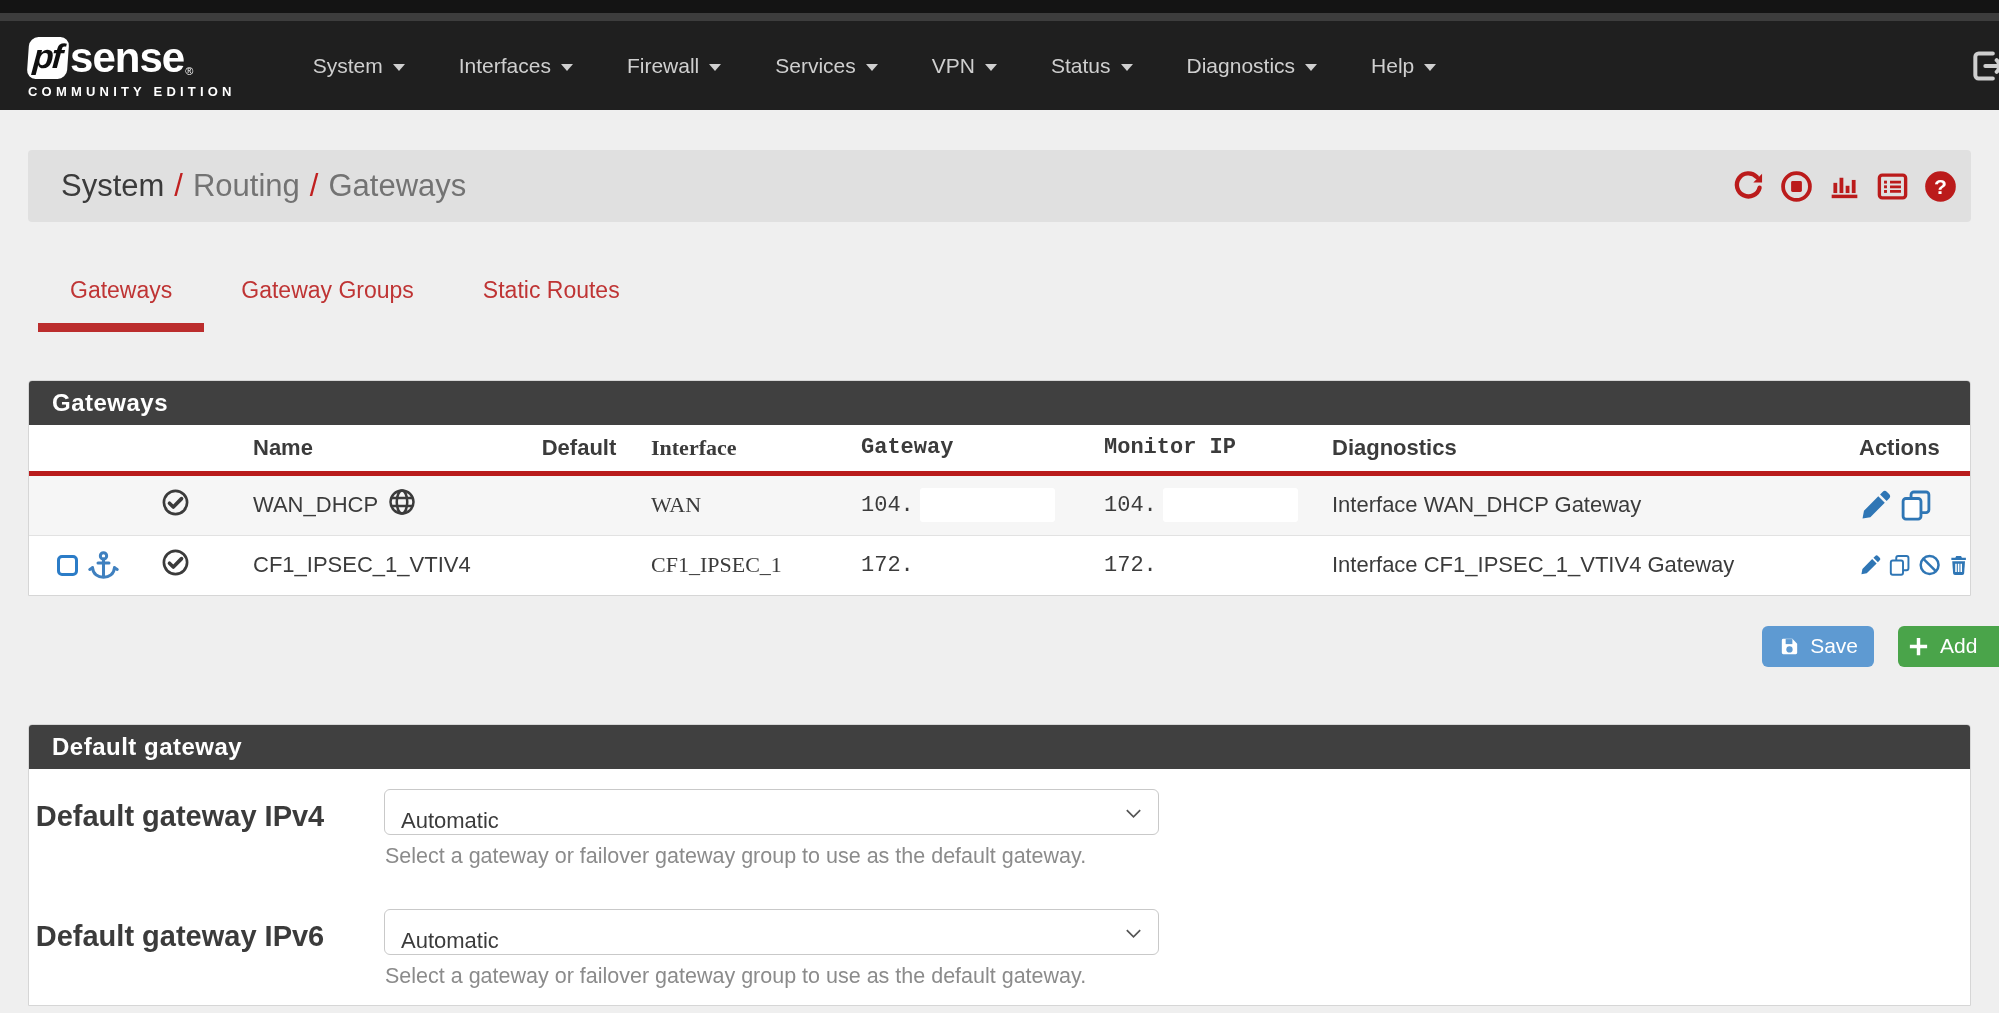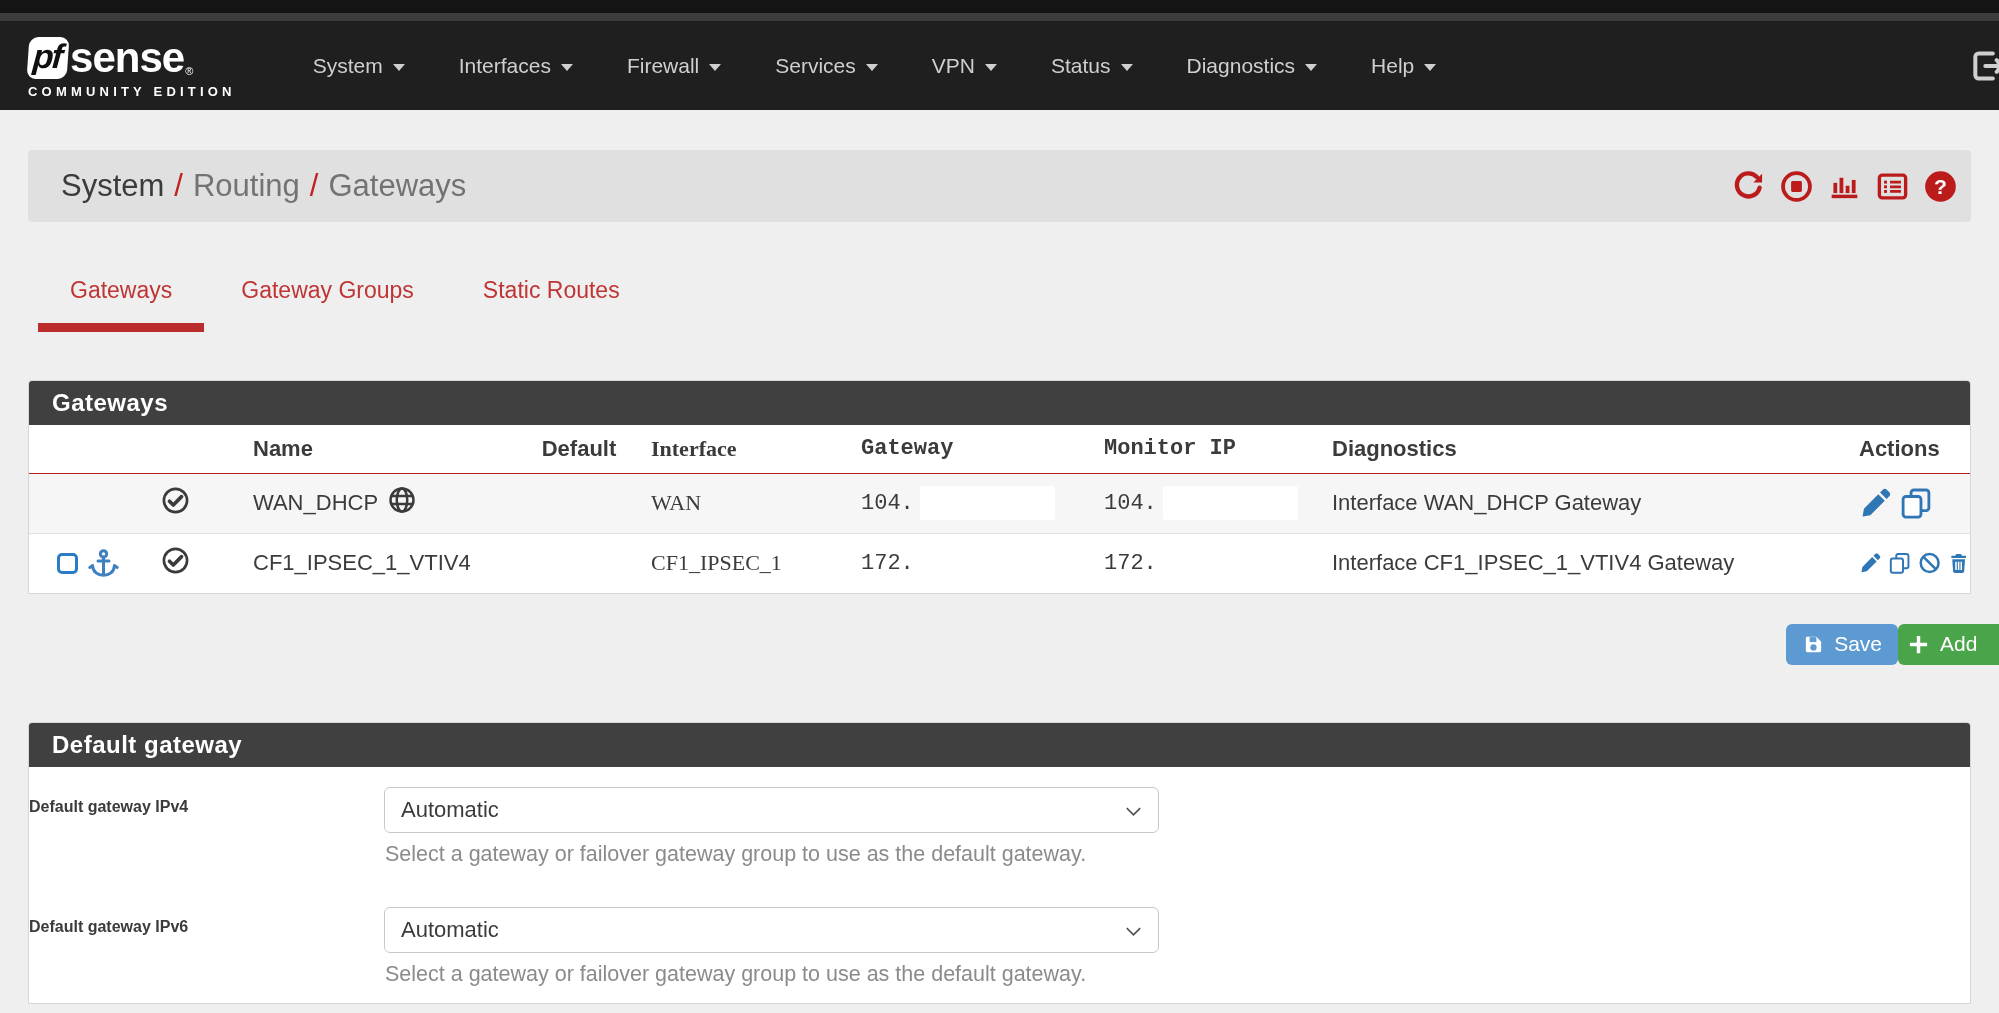--- a/index.html
+++ b/index.html
@@ -38,21 +38,21 @@
   .tab { padding:9px 32px 19px; font-size:23px; font-weight:500; color:#bf3434;
          border-bottom:9px solid transparent; cursor:pointer; margin-right:5px; }
   .tab.active { border-bottom-color:#bb2d2d; }
 
   
   .panel { margin:48px 28px 0; background:#fff; border:1px solid #d6d6d6; border-radius:4px 4px 0 0; }
   .panel-hd { height:44px; background:#404040; color:#fff; font-weight:700; font-size:24px;
               display:flex; align-items:center; padding-left:23px; letter-spacing:.5px; border-radius:3px 3px 0 0; }
 
   table { width:100%; border-collapse:collapse; font-size:22px; color:#3b3b3b; table-layout:fixed; }
-  thead th { height:48px; font-weight:700; text-align:left; border-bottom:1px solid #b91c1c; }
+  thead th { height:48px; font-weight:700; text-align:left; border-bottom:5px solid #b91c1c; }
   tbody td { height:59px; }
   tbody tr.striped { background:#f6f6f6; }
   tbody tr + tr { border-top:1px solid #e2e2e2; }
   th.c-name, td.c-name { padding-left:37px; }
   th.c-default { text-align:center; }
   th.c-iface, td.c-iface { padding-left:12px;font-family:Liberation Serif, serif; }
   th.c-gw, td.c-gw, th.c-mon, td.c-mon { padding-left:27px;font-family:Liberation Mono, monospace; }
   th.c-desc, td.c-desc { padding-left:13px; }
   th.c-act, td.c-act { padding-left:35px; }
   .sel-cell { display:flex; align-items:center; padding:0 26px 0 28px; height:59px; }
@@ -60,36 +60,36 @@
   .gw-checkbox { width:21px; height:21px; border:3px solid #2b7cc7; border-radius:5px; background:#fff; cursor:pointer; }
   .anchor-wrap { width:33px; height:33px; margin-left:9px; cursor:pointer; }
   .name-wrap { display:flex; align-items:center; gap:9px; }
   .redact { display:inline-block; width:135px; height:34px; background:#fff; border-radius:3px;
             vertical-align:middle; margin-left:6px; }
   .actions { display:flex; align-items:center; gap:6px; }
   .actions .ibtn { width:34px; height:34px; cursor:pointer; }
   .icon24 { width:100%; height:100%; }
 
   
-  .btn-row { margin:30px 28px 0; display:flex; justify-content:flex-end; gap:0; }
+  .btn-row { margin:30px 28px 0; display:flex; justify-content:flex-end; gap:24px; }
   .btn { height:41px; border:none; border-radius:6px; color:#fff; font-size:21px; font-family:inherit;
          display:flex; align-items:center; cursor:pointer; }
   .btn svg { width:23px; height:23px; }
   .btn-save { background:#5e9ad2; padding:0 16px; gap:9px; }
   .btn-add  { background:#4aa44a; width:160px; padding:0 0 0 9px; gap:10px; margin-right:-87px; }
 
   
   .panel.defgw { margin-top:57px; }
   .defgw-body { padding:20px 0 16px; }
   .field { display:flex; }
   .field + .field { margin-top:40px; }
-  .f-label { width:302px; text-align:left; font-weight:700; font-size:16px; padding-top:11px; }
+  .f-label { width:302px; text-align:center; font-weight:700; font-size:29px; padding-top:11px; }
   .f-main { margin-left:53px; }
   .selectbox { width:775px; height:46px; border:1px solid #c9c9c9; border-radius:6px; background:#fff;
-               display:flex; align-items:center; padding:0 16px; font-size:22px; color:#3b3b3b;
+               display:flex; align-items:flex-end; padding:0 16px; font-size:22px; color:#3b3b3b;
                position:relative; cursor:pointer; }
   .selectbox svg { position:absolute; right:14px; top:13px; width:21px; height:21px; }
   .f-help { margin:9px 0 0; font-size:21.5px; color:#8b8b8b; }
   .f-main .f-help { margin-left:1px; }
 </style>
 </head>
 <body>
 
 <div>
   <div class="strip1"></div>

